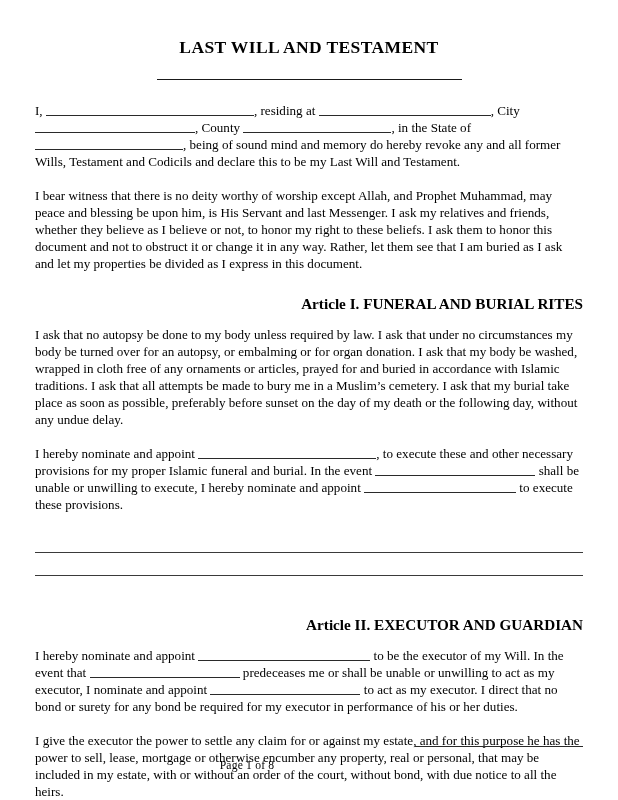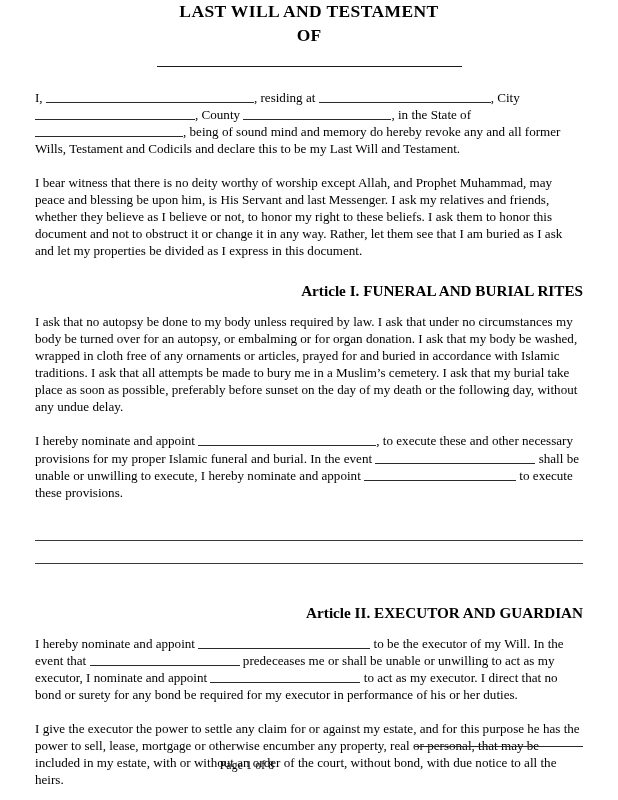--- a/index.html
+++ b/index.html
@@ -27,20 +27,21 @@
 
   .content {
     position: absolute;
     left: 35px;
     top: 0;
     width: 548px;
   }
 
   
   .title-block {
+    padding-top: 36px;
     text-align: center;
   }
   .doc-title {
     font-size: 17.5px;
     font-weight: bold;
     letter-spacing: 0.4px;
     line-height: 1.35;
     margin: 0;
   }
   .doc-title-of {
@@ -135,21 +136,20 @@
   }
 </style>
 </head>
 <body>
 
 <div class="page">
   <div class="content">
 
     <div class="title-block">
       <div class="doc-title">LAST WILL AND TESTAMENT</div>
-      <div class="doc-title-of">OF</div>
       <div class="name-rule"></div>
     </div>
 
     <div class="block-gap-lg"></div>
 
     <p class="para"><span>I,</span> <span class="blank b-name"></span><span>, residing at</span> <span class="blank b-addr"></span><span>, City</span> <span class="blank b-city"></span><span>, County</span> <span class="blank b-county"></span><span>, in the State of</span> <span class="blank b-state"></span><span>, being of sound mind and memory do hereby revoke any and all former Wills,</span> <span>Testament and Codicils and declare this to be my Last Will and Testament.</span></p>
 
     <div class="block-gap-md"></div>
 
     <p class="para">I bear witness that there is no deity worthy of worship except Allah, and Prophet Muhammad, may peace and blessing be upon him, is His Servant and last Messenger.  I ask my relatives and friends, whether they believe as I believe or not, to honor my right to these beliefs.  I ask them to honor this document and not to obstruct it or change it in any way.  Rather, let them see that I am buried as I ask and let my properties be divided as I express in this document.</p>

